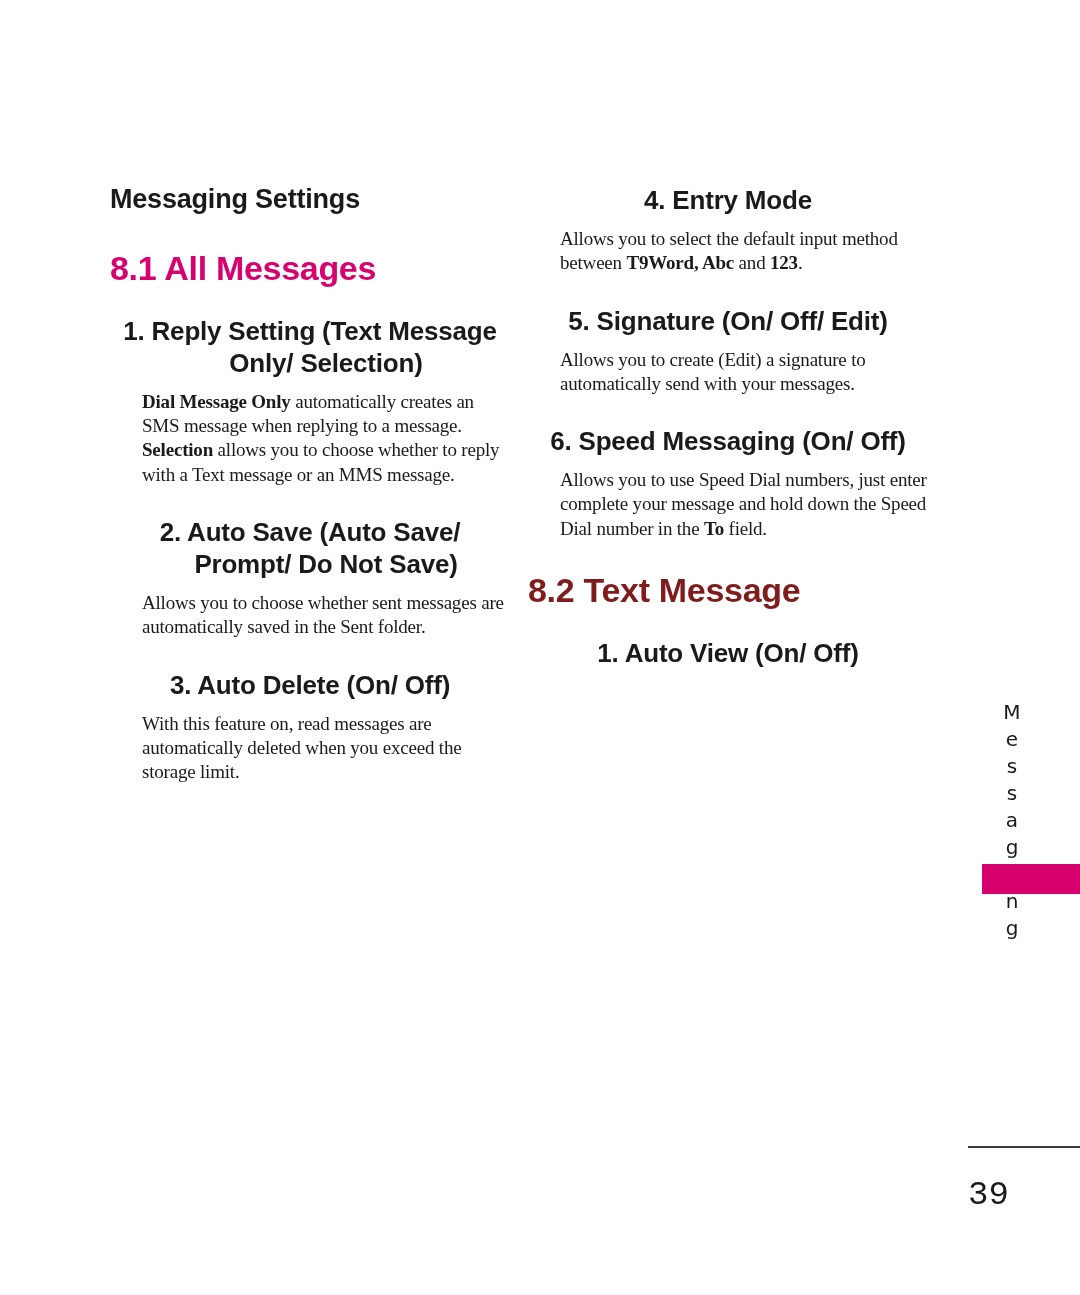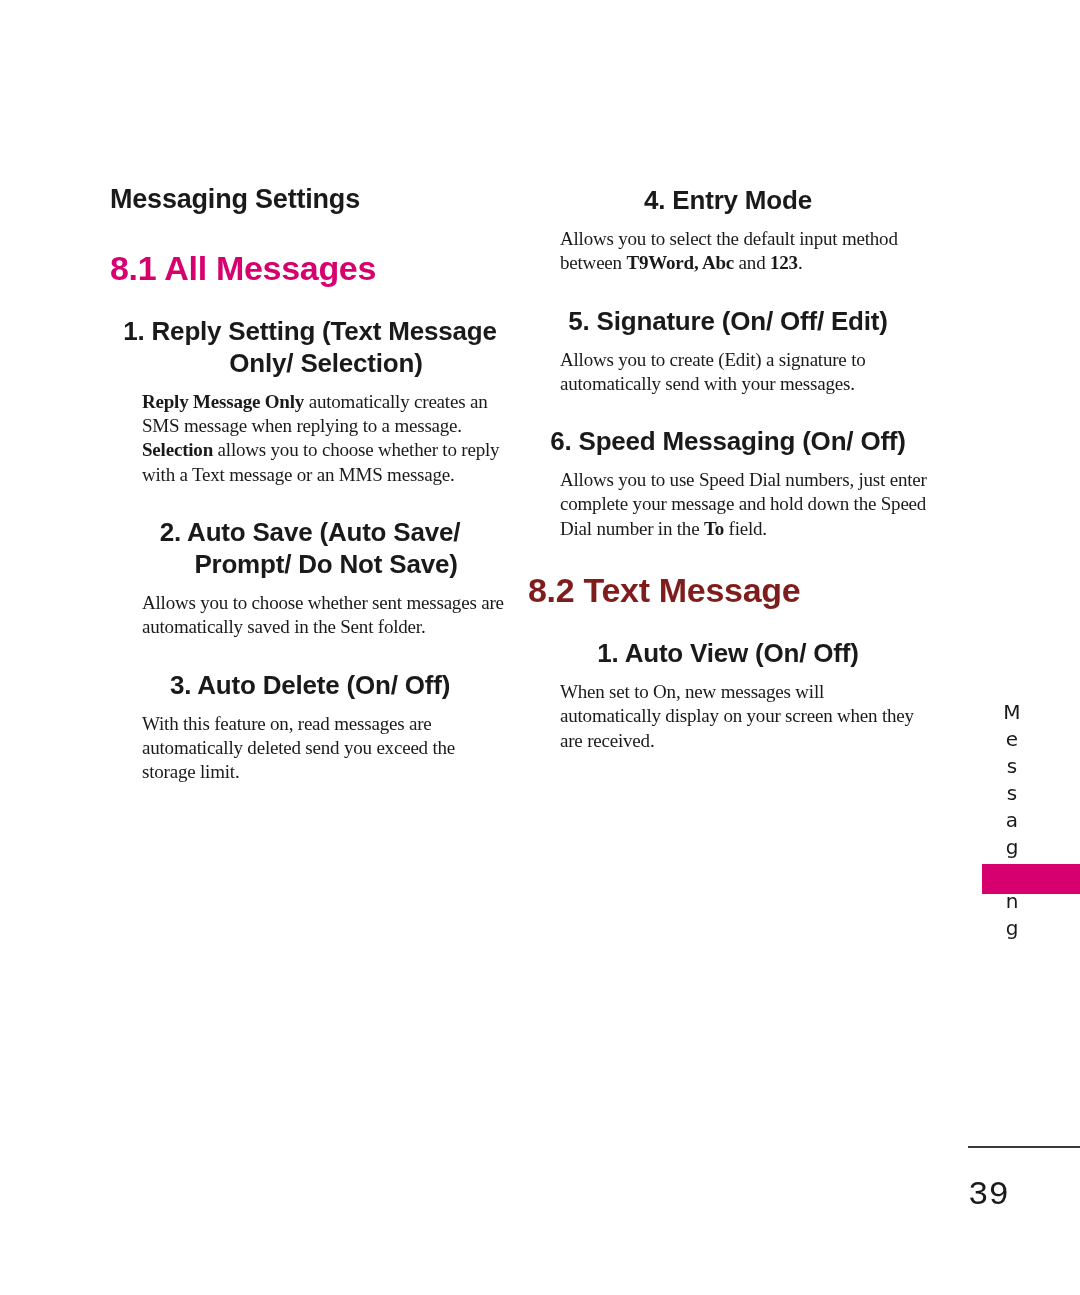--- a/index.html
+++ b/index.html
@@ -124,31 +124,31 @@
 <div class="page">
 
   <div class="col col-left">
 
     <h1 class="running-head">Messaging Settings</h1>
 
     <h2 class="section-heading" style="color: rgb(214, 0, 110);">8.1 All Messages</h2>
 
     <div class="item">
       <div class="item-title">1. Reply Setting (Text Message Only/ Selection)</div>
-      <p class="item-body gap-md"><b>Reply Message Only</b><span> automatically creates an SMS message when replying to a message. </span><b>Selection</b><span> allows you to choose whether to reply with a Text message or an MMS message.</span></p>
+      <p class="item-body gap-md"><b>Dial Message Only</b><span> automatically creates an SMS message when replying to a message. </span><b>Selection</b><span> allows you to choose whether to reply with a Text message or an MMS message.</span></p>
     </div>
 
     <div class="item">
       <div class="item-title">2. Auto Save (Auto Save/ Prompt/ Do Not Save)</div>
       <p class="item-body gap-md"><span>Allows you to choose whether sent messages are automatically saved in the Sent folder.</span></p>
     </div>
 
     <div class="item">
       <div class="item-title">3. Auto Delete (On/ Off)</div>
-      <p class="item-body"><span>With this feature on, read messages are automatically deleted send you exceed the storage limit.</span></p>
+      <p class="item-body"><span>With this feature on, read messages are automatically deleted when you exceed the storage limit.</span></p>
     </div>
 
   </div>
 
   <div class="col col-right">
 
     <div class="item">
       <div class="item-title">4. Entry Mode</div>
       <p class="item-body gap-md"><span>Allows you to select the default input method between </span><b>T9Word, Abc</b><span> and </span><b>123</b><span>.</span></p>
     </div>
@@ -160,21 +160,20 @@
 
     <div class="item">
       <div class="item-title">6. Speed Messaging (On/ Off)</div>
       <p class="item-body gap-md"><span>Allows you to use Speed Dial numbers, just enter complete your message and hold down the Speed Dial number in the </span><b>To</b><span> field.</span></p>
     </div>
 
     <h2 class="section-heading" style="color: #7f1d1d;">8.2 Text Message</h2>
 
     <div class="item">
       <div class="item-title">1. Auto View (On/ Off)</div>
-      <p class="item-body"><span>When set to On, new messages will automatically display on your screen when they are received.</span></p>
     </div>
 
   </div>
 
   <div class="side-tab">Messaging</div>
   <div class="tab-marker" style="background: rgb(214, 0, 110);"></div>
 
   <div class="footer-rule"></div>
   <div class="page-number">39</div>
 

